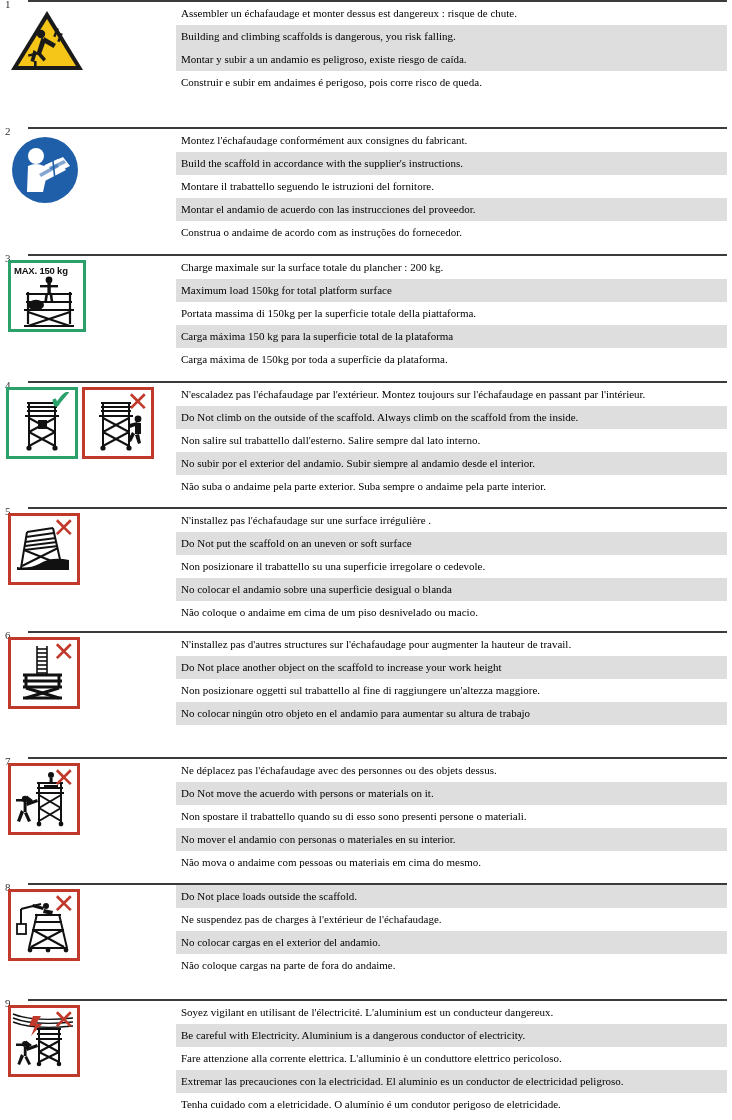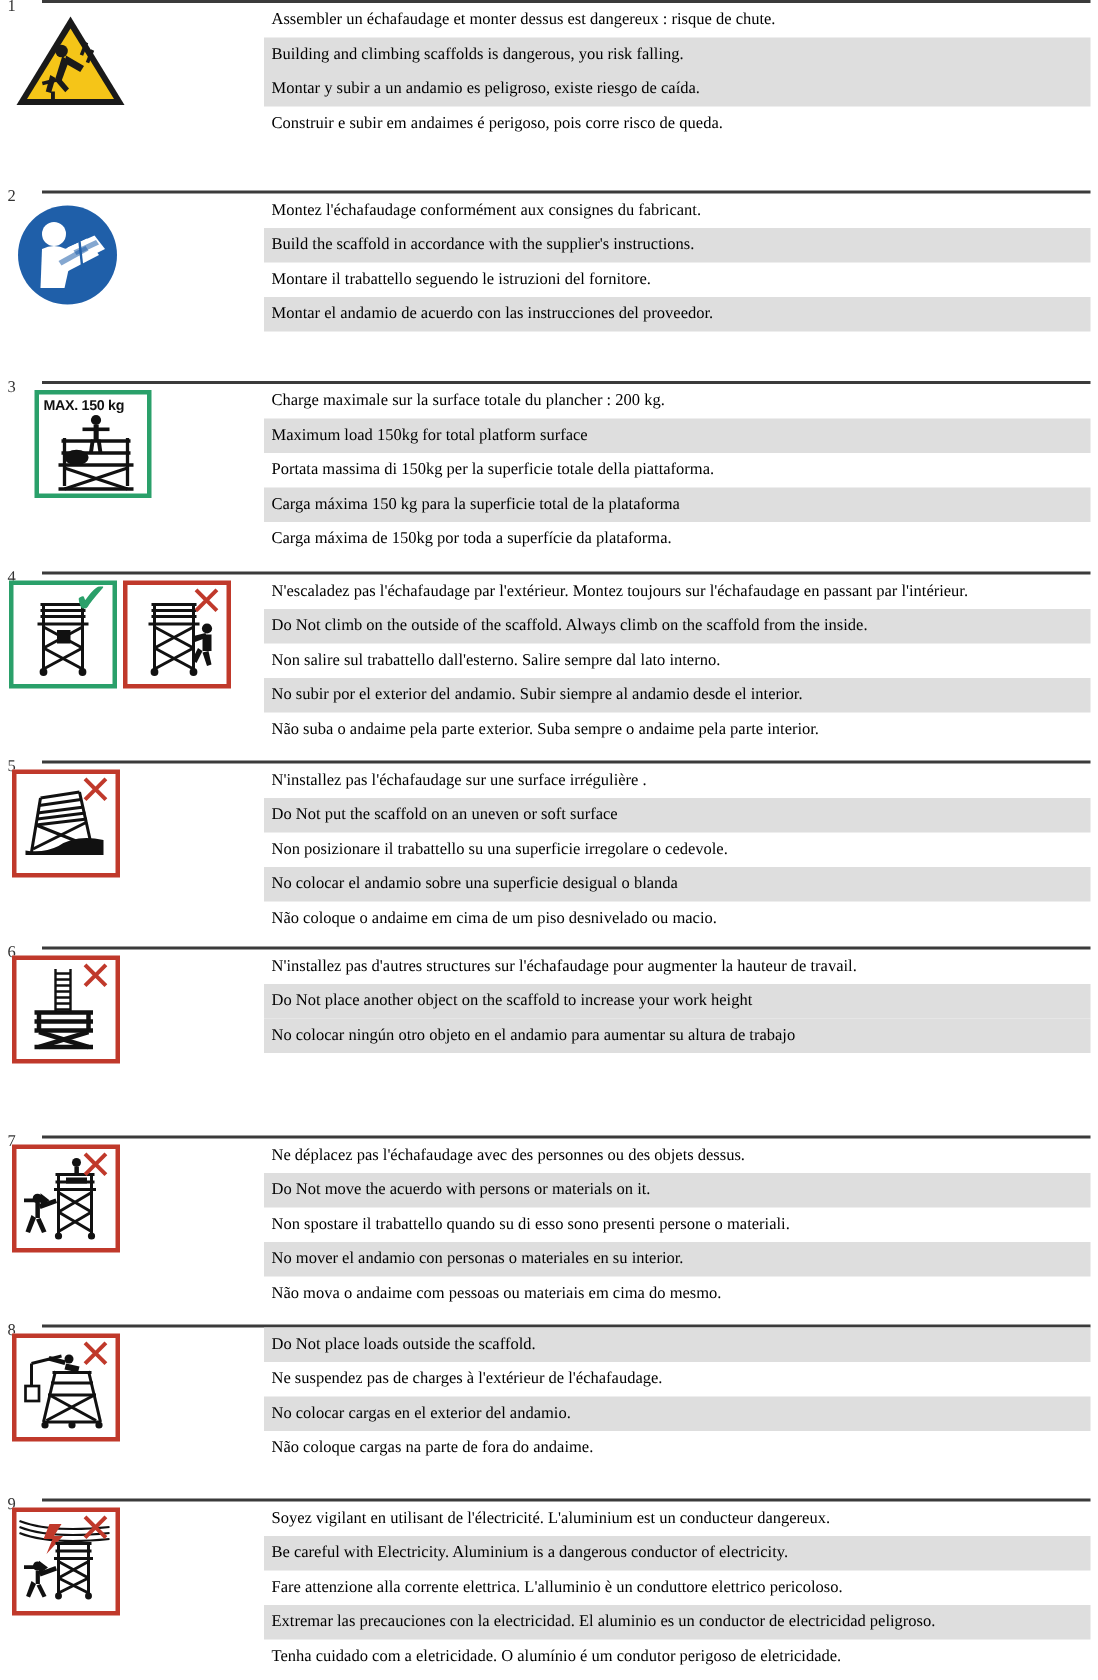--- a/index.html
+++ b/index.html
@@ -110,21 +110,20 @@
   svg { display: block; }
 
   .maxbox {
     border: 3px solid #2aa06a;
     width: 78px;
     height: 72px;
     box-sizing: border-box;
     background: #fff;
     padding: 2px 3px;
     position: relative;
-    margin-left: 15px;
   }
   .maxlabel {
     font-family: "Liberation Sans", sans-serif;
     font-size: 9.5px;
     font-weight: bold;
     color: #111;
     line-height: 11px;
     letter-spacing: -0.2px;
   }
 </style>
@@ -182,20 +181,21 @@
             <path d="M41 34 L56 27 L58 30 L43 37 Z" opacity="0.55"></path>
             <path d="M45 28 L47 47" stroke="#1f5fa9" stroke-width="1.6" fill="none"></path>
           </g>
         </svg>
       </div>
       <div class="textcell">
         <div class="line">Montez l'échafaudage conformément aux consignes du fabricant.</div>
         <div class="line shade">Build the scaffold in accordance with the supplier's instructions.</div>
         <div class="line">Montare il trabattello seguendo le istruzioni del fornitore.</div>
         <div class="line shade">Montar el andamio de acuerdo con las instrucciones del proveedor.</div>
+        <div class="line">Construa o andaime de acordo com as instruções do fornecedor.</div>
       </div>
     </div>
   </div>
 
   <div class="row" style="height:127px">
     <div class="rule"></div>
     <div class="rownum">3</div>
     <div class="rowbody">
       <div class="iconcell">
         <div class="maxbox">
@@ -357,20 +357,21 @@
               <line x1="15" y1="48" x2="48" y2="58"></line>
               <line x1="48" y1="48" x2="15" y2="58"></line>
               <line x1="12" y1="58" x2="51" y2="58"></line>
             </g>
           </svg>
         </div>
       </div>
       <div class="textcell">
         <div class="line">N'installez pas d'autres structures sur l'échafaudage pour augmenter la hauteur de travail.</div>
         <div class="line shade">Do Not place another object on the scaffold to increase your work height</div>
+        <div class="line">Non posizionare oggetti sul trabattello al fine di raggiungere un'altezza maggiore.</div>
         <div class="line shade">No colocar ningún otro objeto en el andamio para aumentar su altura de trabajo</div>
       </div>
     </div>
   </div>
 
   <div class="row" style="height:126px">
     <div class="rule"></div>
     <div class="rownum">7</div>
     <div class="rowbody">
       <div class="iconcell">

